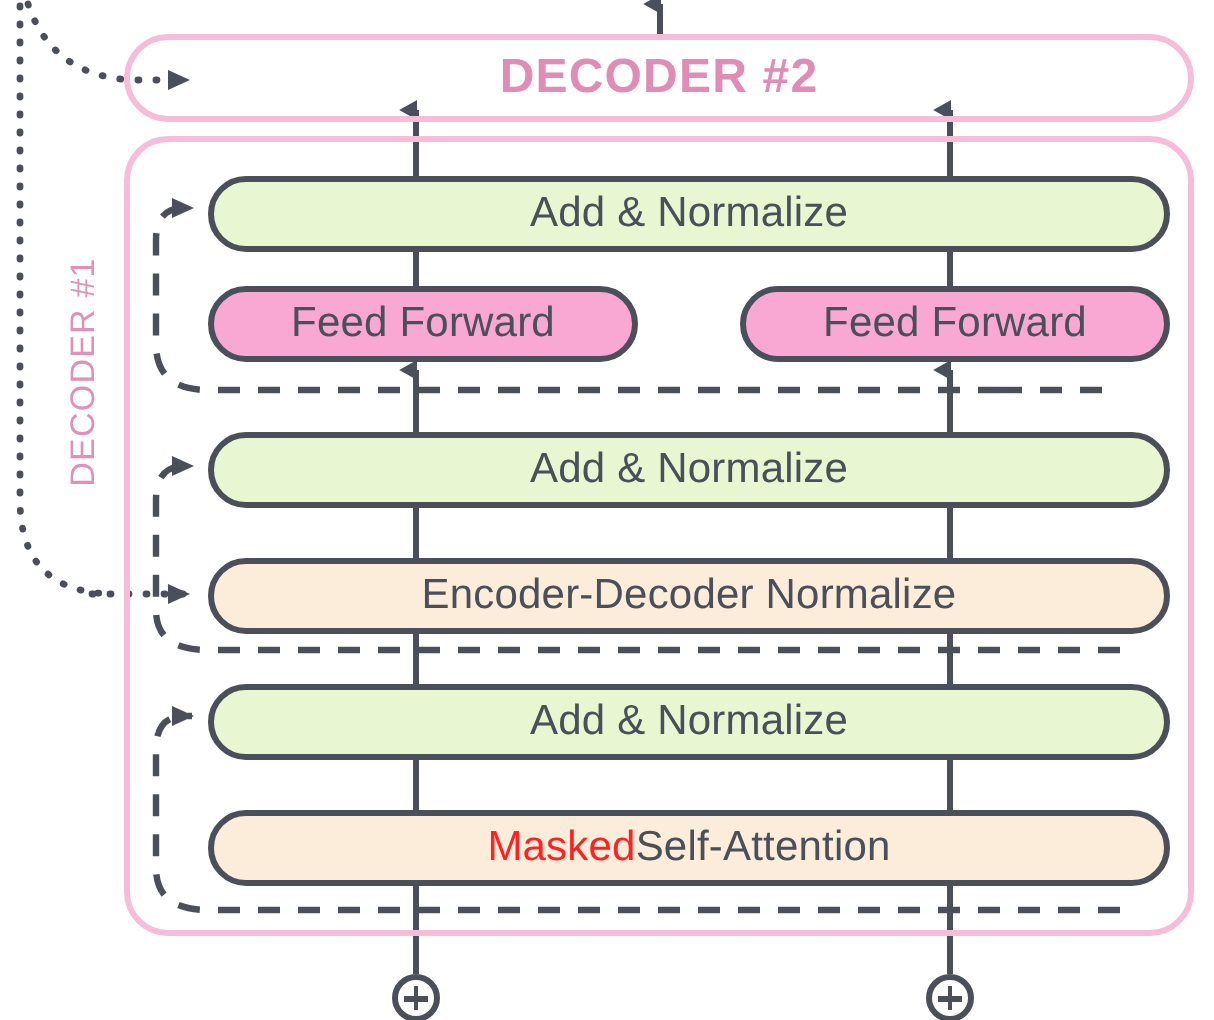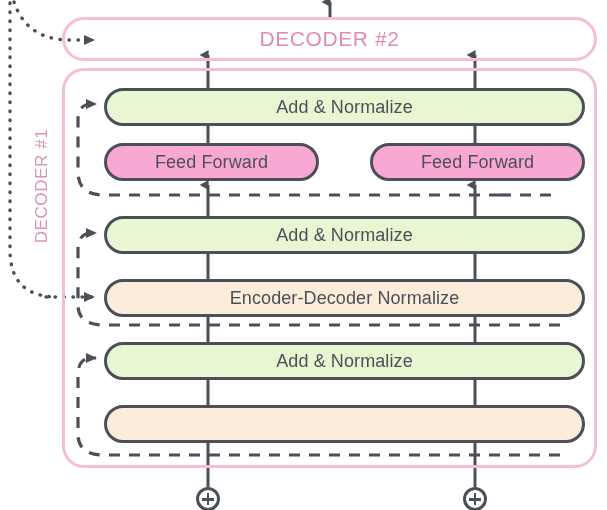--- a/index.html
+++ b/index.html
@@ -52,23 +52,23 @@
   .decoder2-label {
     position: absolute;
     left: 62px;
     top: 17px;
     width: 535px;
     height: 44px;
     display: flex;
     align-items: center;
     justify-content: center;
     color: #e08cb4;
-    font-size: 21px;
+    font-size: 24px;
     letter-spacing: 0.6px;
-    font-weight: 400;
+    font-weight: 700;
   }
 
   .decoder1-label {
     position: absolute;
     left: -18px;
     top: 174px;
     width: 120px;
     height: 24px;
     display: flex;
     align-items: center;
@@ -83,21 +83,21 @@
   
   .layer-box {
     position: absolute;
     box-sizing: border-box;
     border: 3px solid #4a4f59;
     border-radius: 22px;
     display: flex;
     align-items: center;
     justify-content: center;
     color: #4a4f59;
-    font-size: 18px;
+    font-size: 21px;
     letter-spacing: 0.1px;
     white-space: nowrap;
   }
   .fill-green  { background: #e9f6d2; }
   .fill-blue   { background: #f9a8d4; }
   .fill-orange { background: #fbedda; }
 
   .wide { left: 104px; width: 481px; height: 38px; }
   .half-left  { left: 104px; width: 215px; height: 38px; }
   .half-right { left: 370px; width: 215px; height: 38px; }
@@ -232,18 +232,20 @@
 
   <div class="layer-box wide fill-orange" style="top:279px;">
     <span>Encoder-Decoder Normalize</span>
   </div>
 
   <div class="layer-box wide fill-green" style="top:342px;">
     <span>Add &amp; Normalize</span>
   </div>
 
   <div class="layer-box wide fill-orange" style="top:405px;">
+    <span class="masked-word">Masked</span>
+      <span class="plain-word"> Self-Attention</span>
   </div>
 
   <div class="plus-circle" style="left:196px; top:487px;"></div>
   <div class="plus-circle" style="left:463px; top:487px;"></div>
 
 </div>
 
 </body></html>

